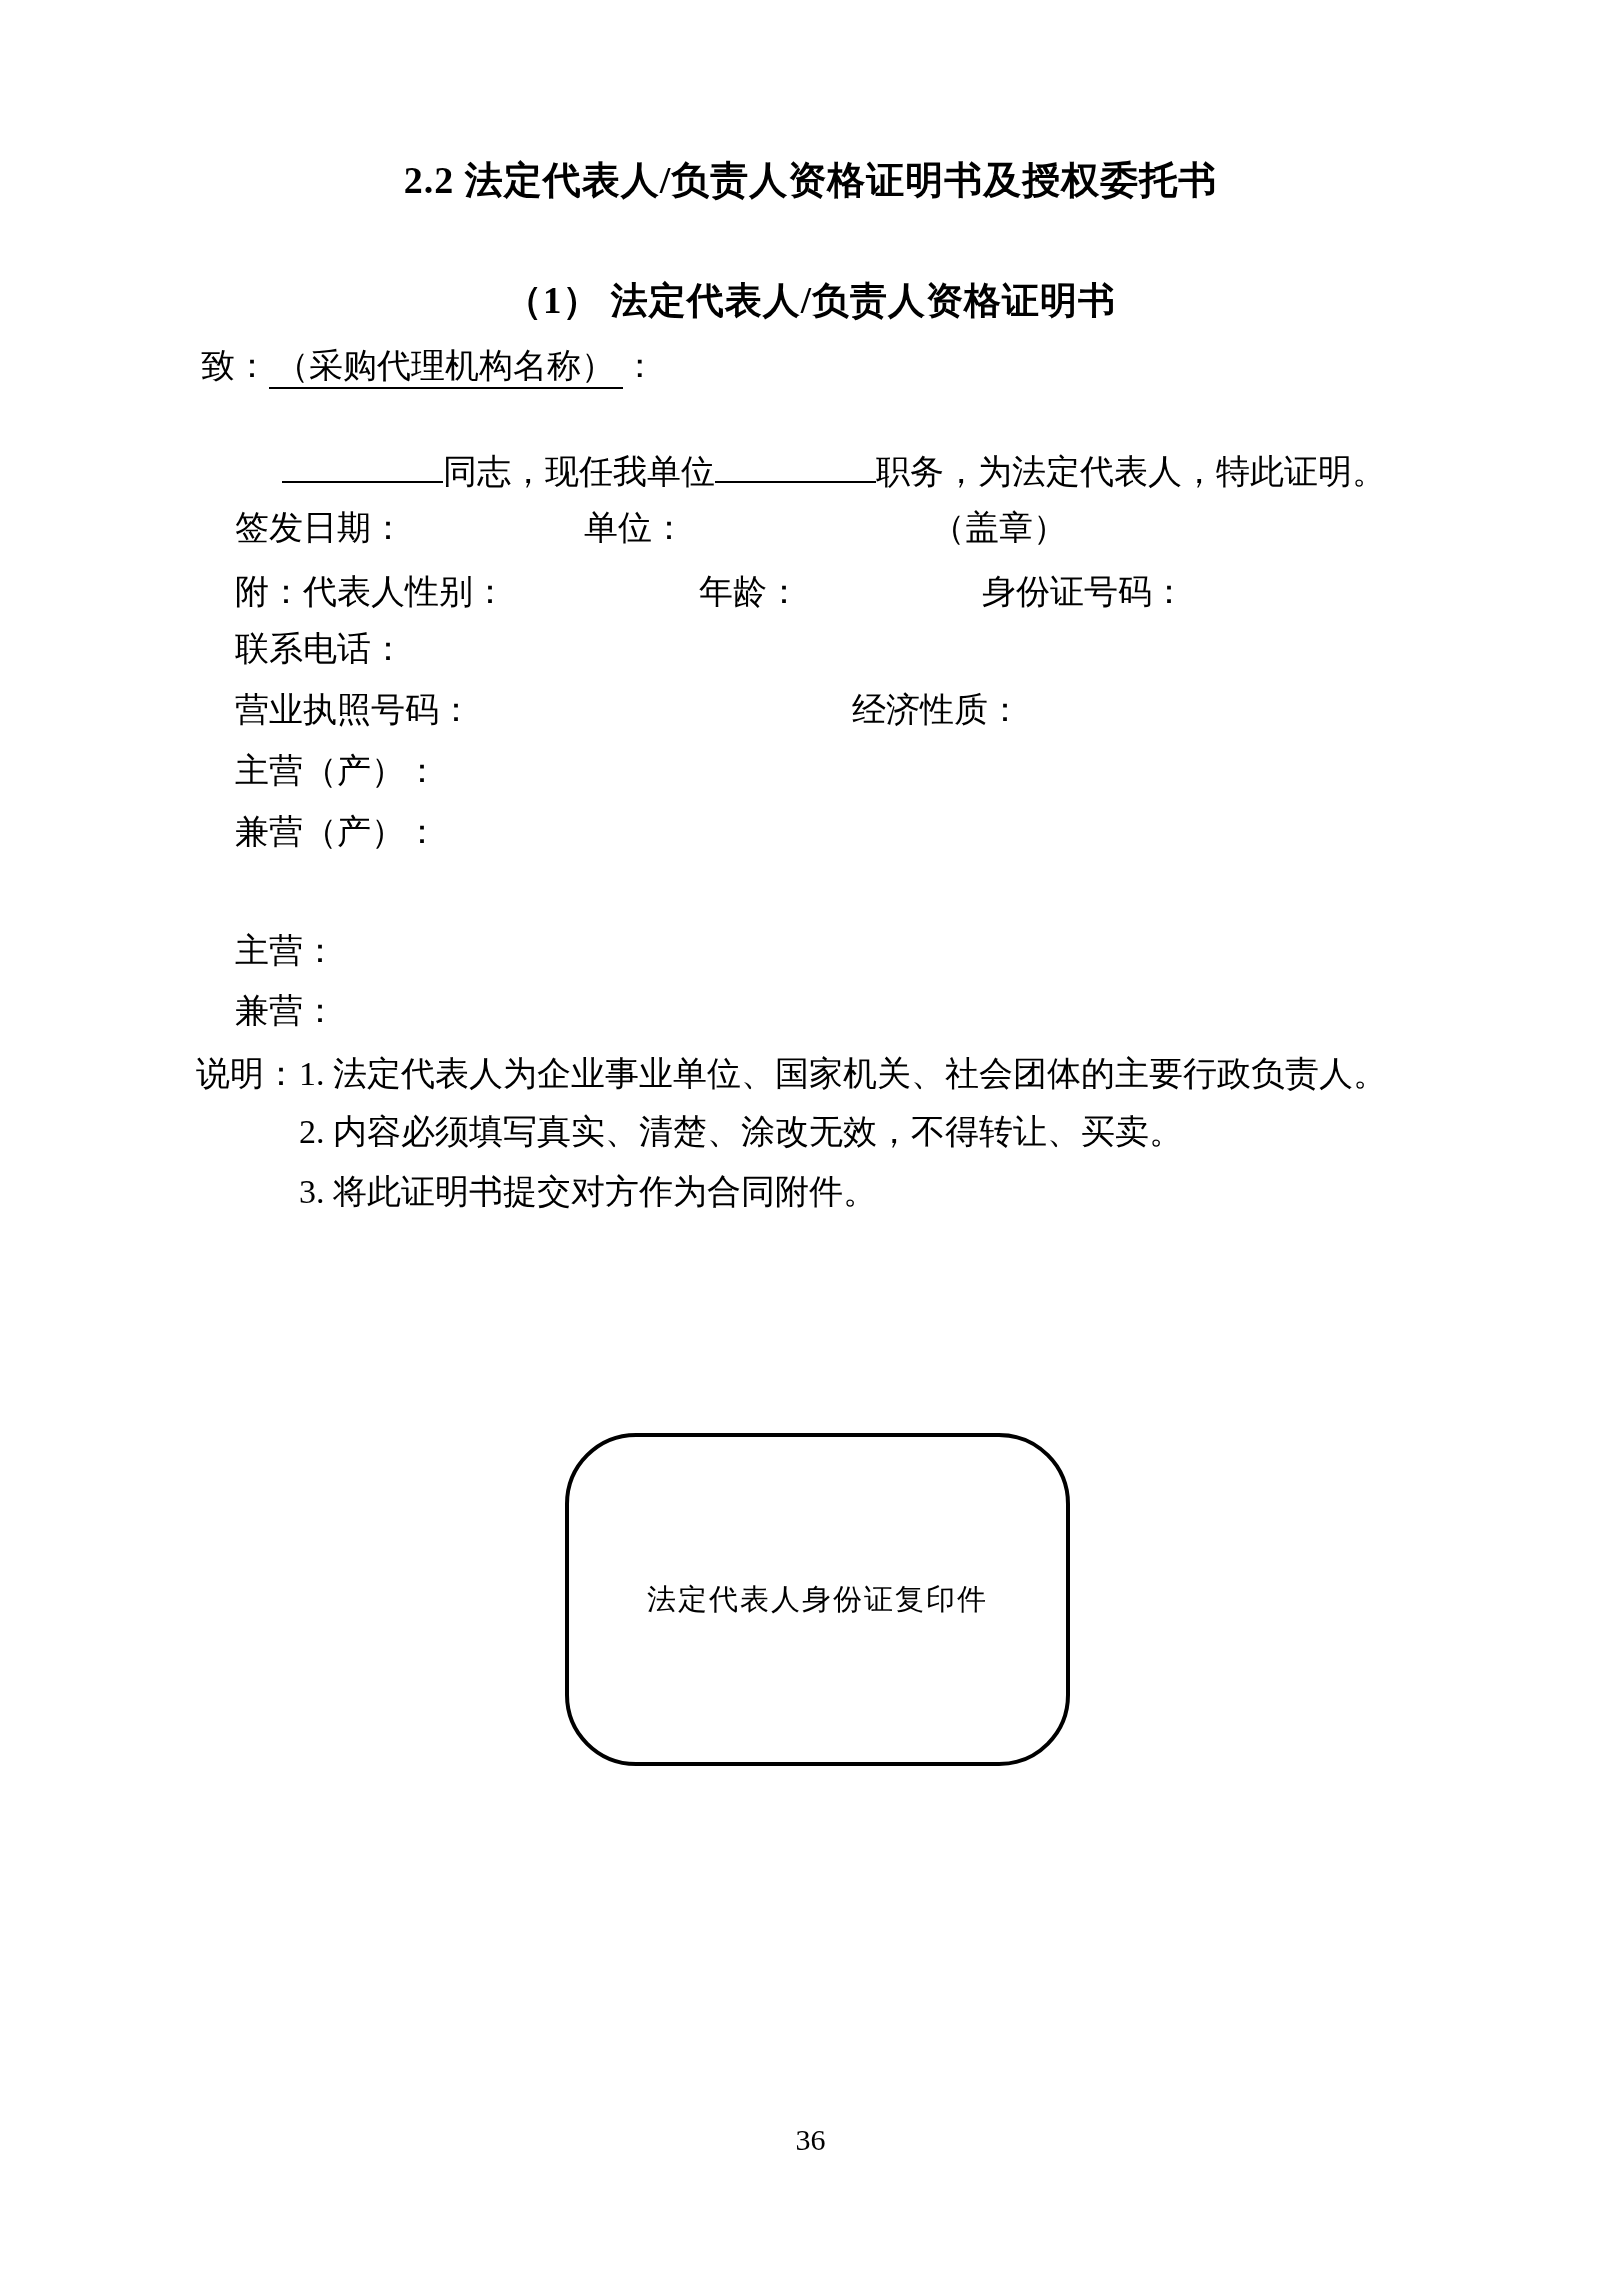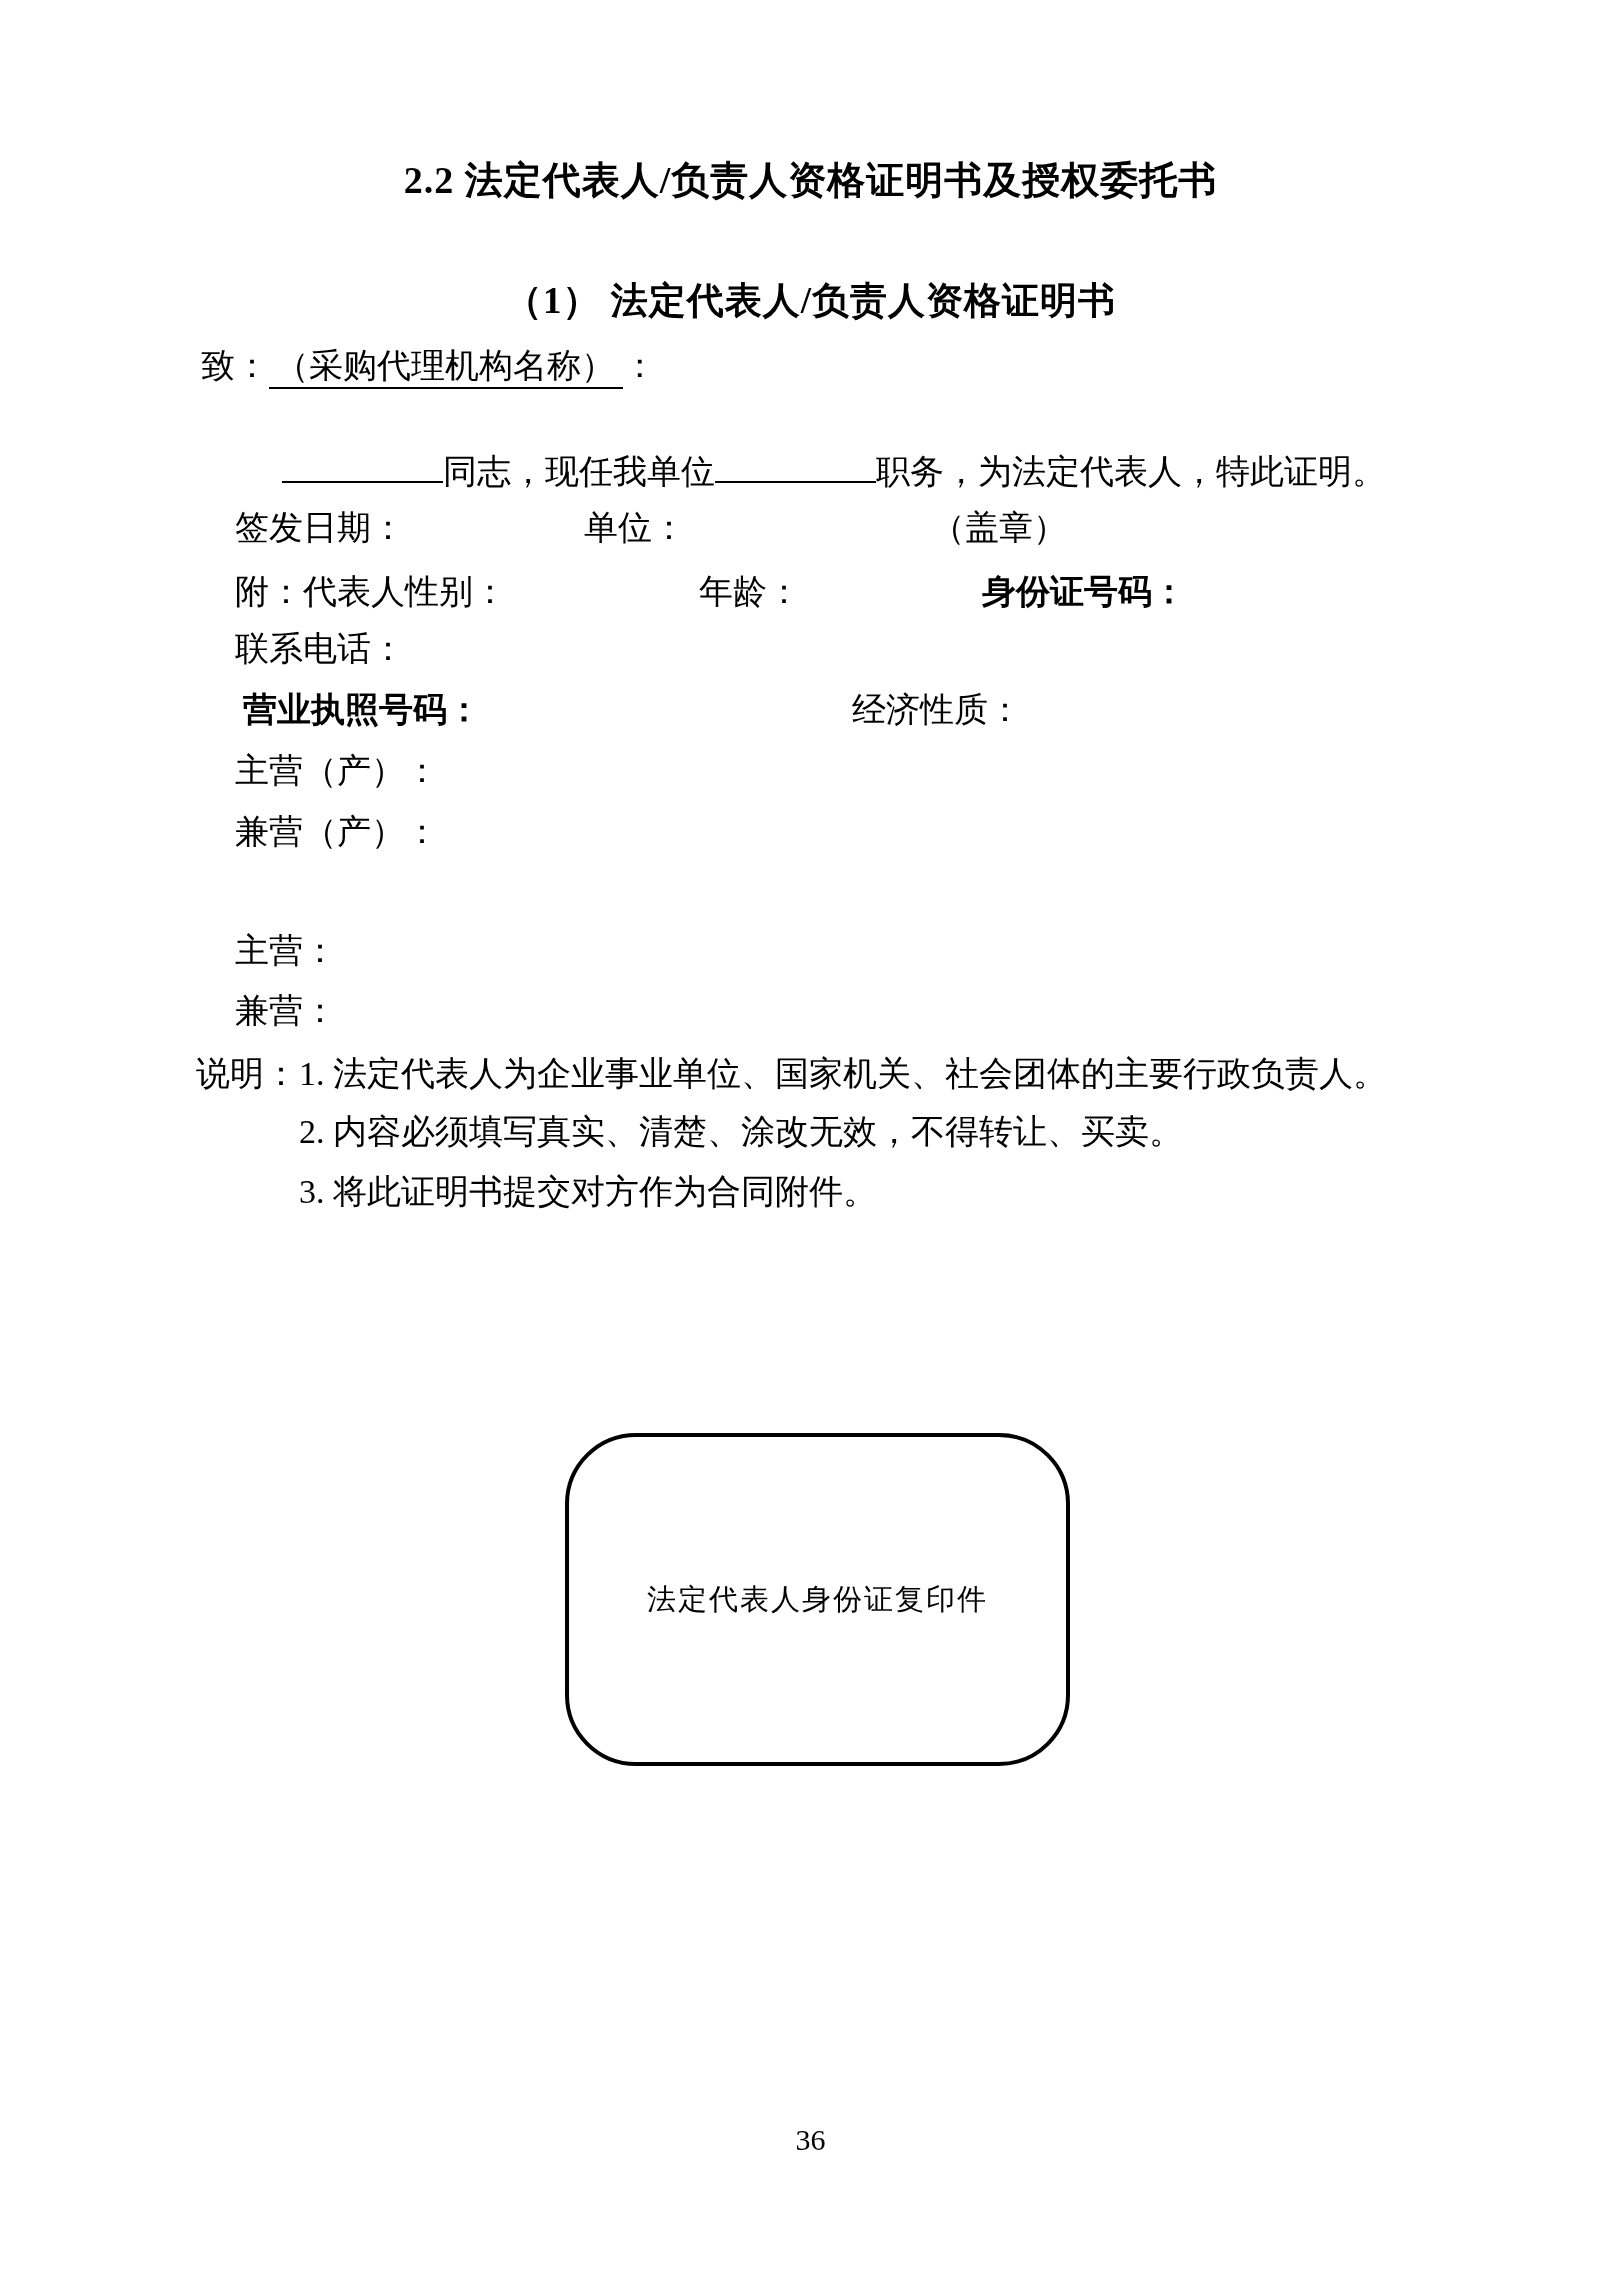--- a/index.html
+++ b/index.html
@@ -69,25 +69,25 @@
   <div class="abs body-text" style="left:282px; top:452px;">
     <span class="blank"></span><span>同志，现任我单位</span><span class="blank"></span><span>职务，为法定代表人，特此证明。</span>
   </div>
 
   <span class="abs body-text" style="left:235px; top:508px;">签发日期：</span>
   <span class="abs body-text" style="left:584px; top:508px;">单位：</span>
   <span class="abs body-text" style="left:883px; top:508px;margin-left:48px;">（盖章）</span>
 
   <span class="abs body-text" style="left:235px; top:572px;">附：代表人性别：</span>
   <span class="abs body-text" style="left:699px; top:572px;">年龄：</span>
-  <span class="abs body-text" style="left:982px; top:572px;font-weight:bold;">身份证号码：</span>
+  <span class="abs body-text" style="left:982px; top:572px;">身份证号码：</span>
 
   <span class="abs body-text" style="left:235px; top:629px;">联系电话：</span>
 
-  <span class="abs body-text" style="left:243px; top:690px;font-weight:bold;">营业执照号码：</span>
+  <span class="abs body-text" style="left:235px; top:690px;">营业执照号码：</span>
   <span class="abs body-text" style="left:852px; top:690px;">经济性质：</span>
 
   <span class="abs body-text" style="left:235px; top:751px;">主营（产）：</span>
   <span class="abs body-text" style="left:235px; top:812px;">兼营（产）：</span>
 
 
   <span class="abs body-text" style="left:235px; top:931px;">主营：</span>
   <span class="abs body-text" style="left:235px; top:991px;">兼营：</span>
 
   <span class="abs body-text" style="left:196px; top:1054px;">说明：</span>

